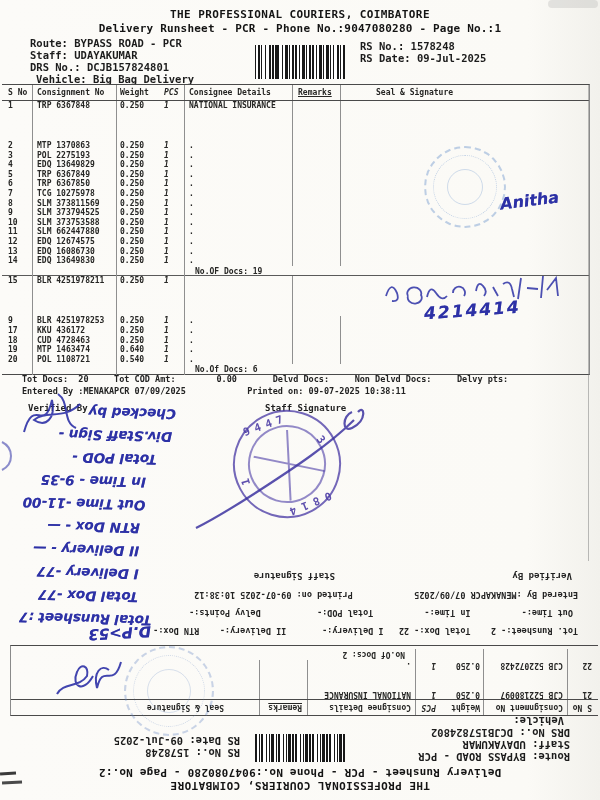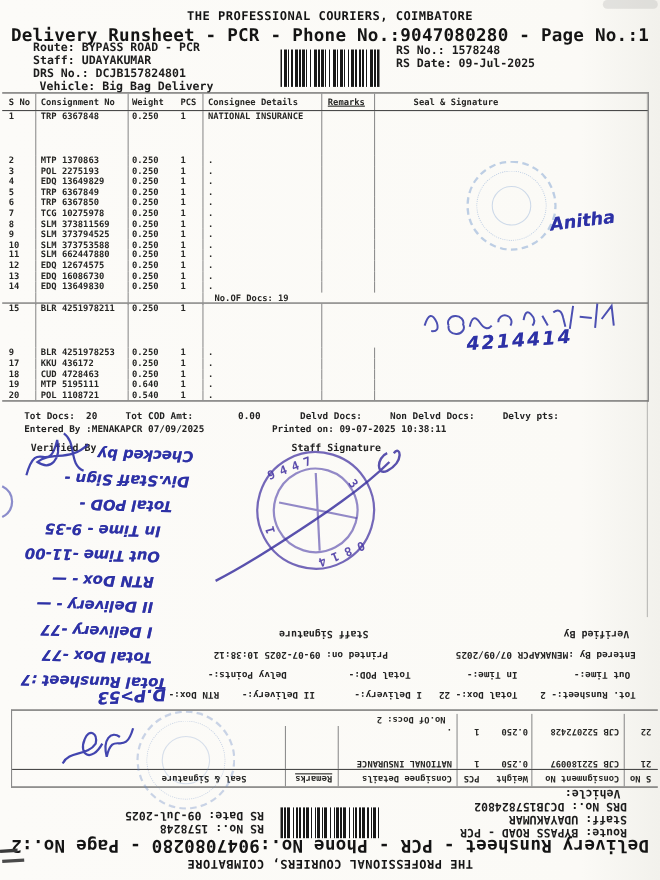--- a/index.html
+++ b/index.html
@@ -2,39 +2,39 @@
 <html><head>
 <meta charset="utf-8">
 <style>
   html,body{margin:0;padding:0;}
   .sheet{position:relative;width:600px;height:800px;overflow:hidden;
     background:linear-gradient(90deg,#fcfbf8 0%,#fbfaf6 88%,#f2f1ec 100%);
     font-family:"DejaVu Sans Mono", monospace;font-weight:bold;color:#262624;}
   .abs{position:absolute;}
   .ctr{left:0;right:0;text-align:center;}
   .title{font-size:11px;letter-spacing:.4px;color:#141414;}
-  .subtitle{font-size:16px;letter-spacing:.2px;color:#141414;}
+  .subtitle{font-size:11px;letter-spacing:.2px;color:#141414;}
   .info{font-size:10.5px;color:#1c1c1c;white-space:pre;}
   .small{font-size:8.5px;white-space:pre;color:#222;}
   .vsmall{font-size:9px;white-space:pre;color:#222;}
 
   .barcode{background:repeating-linear-gradient(90deg,#181818 0 1.5px,#fff 1.5px 3px,#181818 3px 5.5px,#fff 5.5px 6.5px,#181818 6.5px 7.5px,#fff 7.5px 10px,#181818 10px 11px,#fff 11px 13.5px,#181818 13.5px 16px,#fff 16px 17px);}
 
   
   .rs-table{position:absolute;left:2px;width:587px;border-top:1.5px solid #4a4a4a;
     border-bottom:1.5px solid #4a4a4a;border-right:1px solid #8a8a8a;}
   .row{display:grid;grid-template-columns:31px 84px 43px 25px 108px 48px auto;align-items:start;}
   .c{display:block;font-size:8px;line-height:9.6px;white-space:pre;overflow:hidden;}
   .b-r{border-right:1px solid #8f8f8f;height:100%;}
   .t-head{border-bottom:1.5px solid #4a4a4a;}
   .t-head .c{line-height:15px;height:15px;}
   .c.sno{padding-left:6px;}
   .c.consign{padding-left:4px;}
   .c.weight{padding-left:3px;}
-  .c.pcs{padding-left:4px;}
+  .c.pcs{padding-left:4px;font-style:italic;}
   .c.consignee{padding-left:4px;}
   .c.remarks{padding-left:5px;text-decoration:underline;}
   .c.seal{padding-left:35px;}
   .t-body .row:first-child{height:40px;}
   .t-body.short .row:first-child{height:29px;}
   .t-body .row{height:9.6px;}
   .docs-note .c{padding-left:10px;line-height:11px;height:11px;}
   .grp2{border-top:1.2px solid #5a5a5a;}
 
   
@@ -285,38 +285,47 @@
           <span class="c consign b-r">CUD 4728463</span>
           <span class="c weight">0.250</span>
           <span class="c pcs b-r">1</span>
           <span class="c consignee b-r">.</span>
           <span class="c remarks b-r"></span>
           <span class="c seal"></span>
         </div>
 
         <div class="row">
           <span class="c sno b-r">19</span>
-          <span class="c consign b-r">MTP 5195111</span>
+          <span class="c consign b-r">MTP 1463474</span>
           <span class="c weight">0.640</span>
           <span class="c pcs b-r">1</span>
           <span class="c consignee b-r">.</span>
           <span class="c remarks b-r"></span>
           <span class="c seal"></span>
         </div>
 
         <div class="row">
           <span class="c sno b-r">20</span>
           <span class="c consign b-r">POL 1108721</span>
           <span class="c weight">0.540</span>
           <span class="c pcs b-r">1</span>
           <span class="c consignee b-r">.</span>
           <span class="c remarks b-r"></span>
           <span class="c seal"></span>
         </div>
 
+      <div class="row docs-note">
+        <span class="c sno b-r"></span>
+        <span class="c consign b-r"></span>
+        <span class="c weight"></span>
+        <span class="c pcs b-r"></span>
+        <span class="c consignee" style="width:160px;">No.Of Docs: 6</span>
+        <span class="c remarks"></span>
+        <span class="c seal"></span>
+      </div>
     </div>
   </div>
 
   <div class="abs small" style="left:22px;top:374px;">Tot Docs:  20     Tot COD Amt:        0.00       Delvd Docs:     Non Delvd Docs:     Delvy pts:</div>
   <div class="abs small" style="left:22px;top:386px;">Entered By :MENAKAPCR 07/09/2025            Printed on: 09-07-2025 10:38:11</div>
   <div class="abs vsmall" style="left:28px;top:403px;">Verified By</div>
   <div class="abs vsmall" style="left:265px;top:403px;">Staff Signature</div>
 
   <div class="abs stamp-faint" style="left:424px;top:146px;width:78px;height:78px;">
     <div class="in1"></div>

